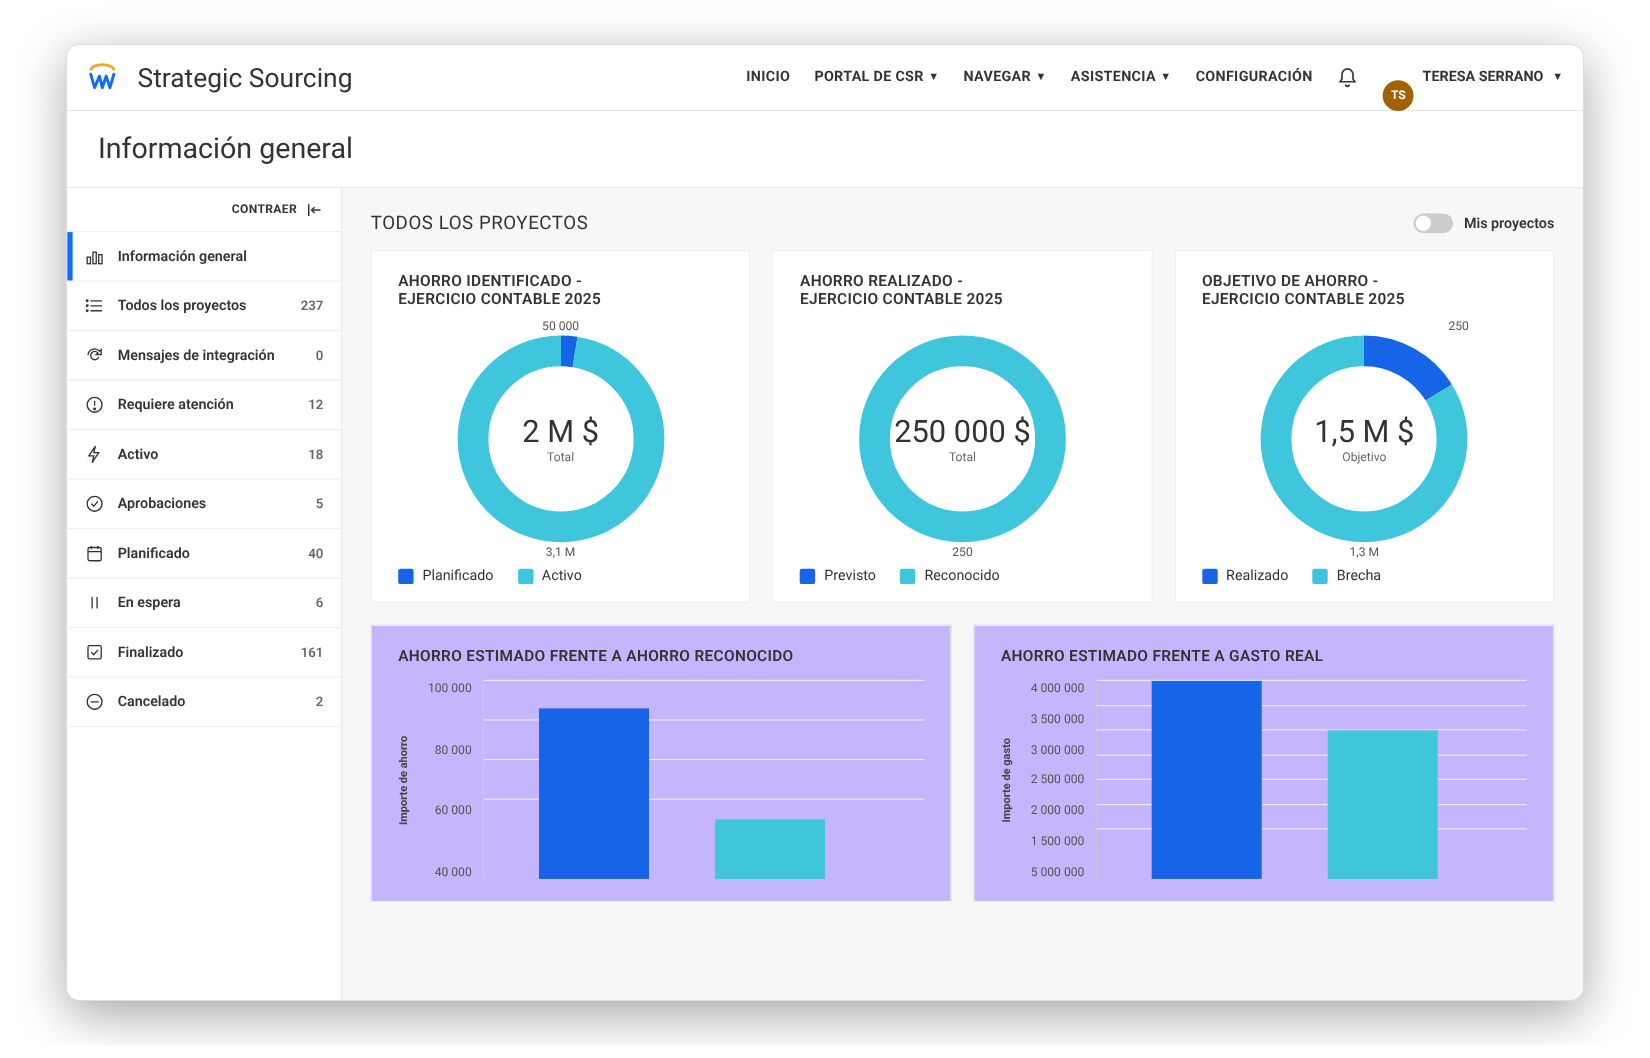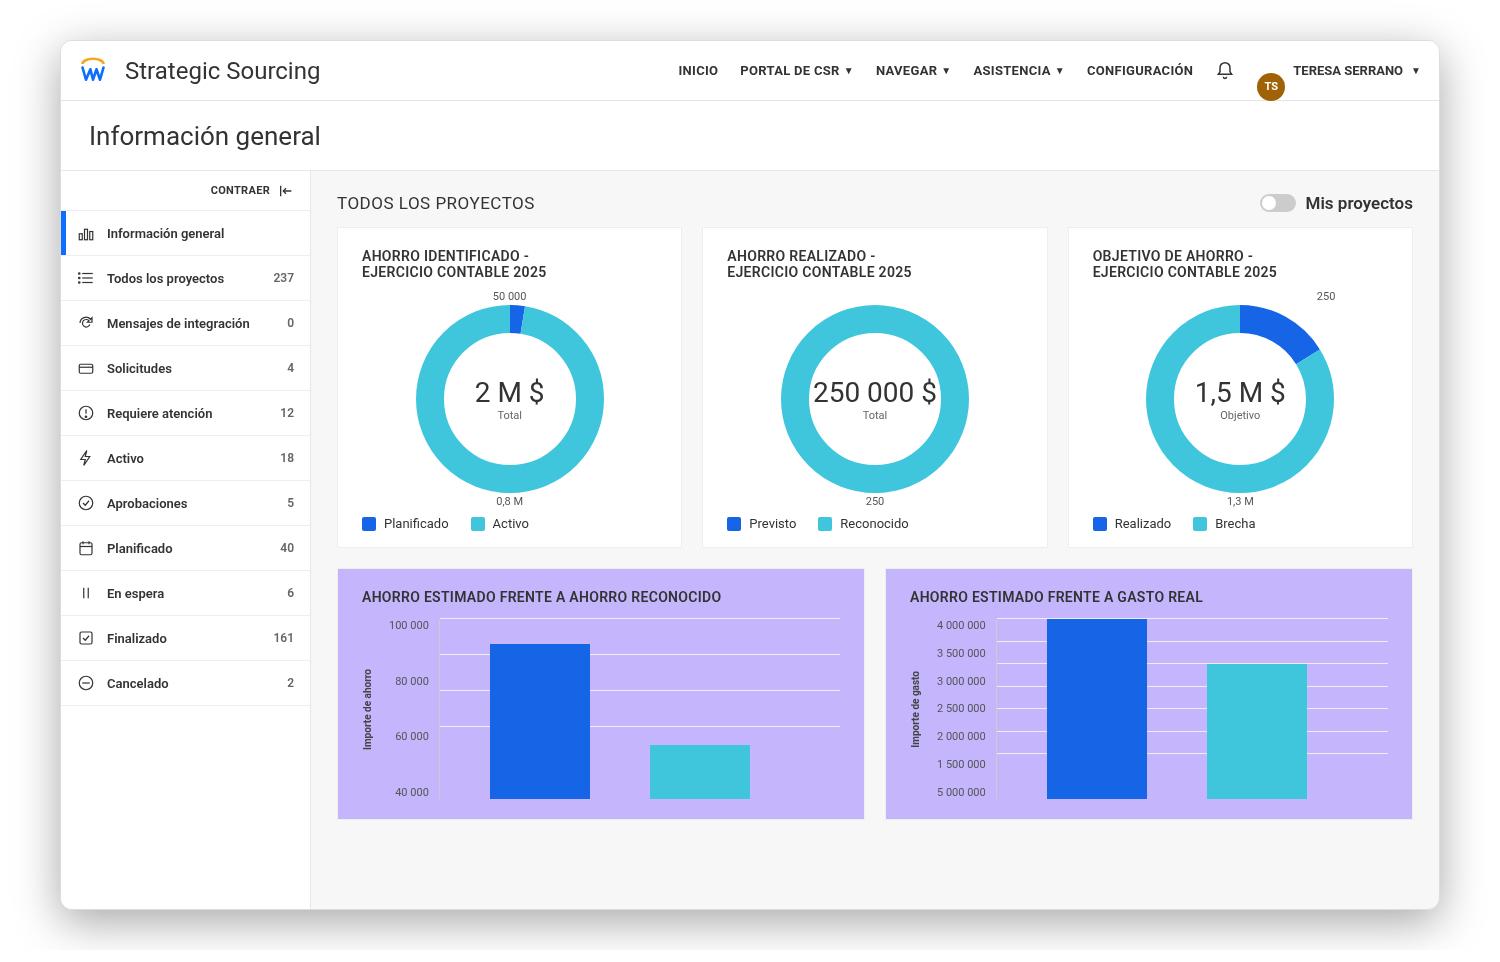--- a/index.html
+++ b/index.html
@@ -29,21 +29,21 @@
   .side-icon { width: 18px; height: 18px; flex-shrink: 0; }
   .side-label { flex: 1; }
   .side-count { font-size: 12px; color: #666; }
   
   .main { flex: 1; overflow-y: auto; padding: 22px 26px; }
   .section-head { display: flex; align-items: center; margin-bottom: 14px; }
   .section-title { font-size: 17px; font-weight: 400; letter-spacing: .5px; color: #333; }
   .toggle-wrap { margin-left: auto; display: flex; align-items: center; gap: 10px; }
   .toggle { width: 36px; height: 18px; border-radius: 9px; background: #ccc; position: relative; cursor: pointer; }
   .toggle-knob { position: absolute; left: 2px; top: 2px; width: 14px; height: 14px; border-radius: 50%; background: #fff; }
-  .toggle-label { font-size: 17px; font-weight: 600; }
+  .toggle-label { font-size: 13px; font-weight: 600; }
   .cards-row { display: flex; gap: 20px; }
   .card { background: #fff; flex: 1; padding: 20px 24px 16px; border: 1px solid #eee; }
   .card-title { font-size: 14px; font-weight: 600; letter-spacing: .3px; color: #333; }
   .donut-wrap { position: relative; width: 210px; height: 210px; margin: 14px auto 6px; }
   .donut-top-label { position: absolute; top: -4px; left: 50%; transform: translateX(-50%); font-size: 11px; color: #555; }
   .donut-bottom-label { position: absolute; bottom: -4px; left: 50%; transform: translateX(-50%); font-size: 11px; color: #555; }
   .donut-center { position: absolute; inset: 0; display: flex; flex-direction: column; align-items: center; justify-content: center; }
   .donut-value { font-size: 28px; font-weight: 400; color: #333; }
   .donut-sub { font-size: 11px; color: #666; }
   .legend { display: flex; gap: 22px; margin-top: 12px; }
@@ -140,28 +140,20 @@
           </div>
           <div class="side-item">
             <svg class="side-icon" viewBox="0 0 24 24" fill="none" stroke="#333" stroke-width="1.6">
               <path d="M4 12a8 8 0 0 1 14-5l2-2v6h-6l2-2a5 5 0 1 0 1 5"></path>
             </svg>
             <span class="side-label">Mensajes de integración</span>
             <span class="side-count">0</span>
           </div>
           <div class="side-item">
             <svg class="side-icon" viewBox="0 0 24 24" fill="none" stroke="#333" stroke-width="1.6">
-              <rect x="3" y="7" width="18" height="12" rx="2"></rect>
-              <path d="M3 11h18"></path>
-            </svg>
-            <span class="side-label">Solicitudes</span>
-            <span class="side-count">4</span>
-          </div>
-          <div class="side-item">
-            <svg class="side-icon" viewBox="0 0 24 24" fill="none" stroke="#333" stroke-width="1.6">
               <circle cx="12" cy="12" r="9"></circle>
               <line x1="12" y1="7" x2="12" y2="13"></line>
               <circle cx="12" cy="17" r="1" fill="#333"></circle>
             </svg>
             <span class="side-label">Requiere atención</span>
             <span class="side-count">12</span>
           </div>
           <div class="side-item">
             <svg class="side-icon" viewBox="0 0 24 24" fill="none" stroke="#333" stroke-width="1.6">
               <path d="M13 2 L5 14 h6 l-2 8 8-12 h-6 z"></path>
@@ -227,21 +219,21 @@
 
       <div class="cards-row" id="donut-cards">
           <div class="card">
             <div class="card-title">AHORRO IDENTIFICADO -<br>EJERCICIO CONTABLE 2025</div>
             <div class="donut-wrap"><div class="donut-top-label" style="">50 000</div><svg width="210" height="210">
                 <circle cx="105" cy="105" r="80" fill="none" stroke="#1565e6" stroke-width="28" stroke-dasharray="12.888585245496587 489.7662393288703" stroke-dashoffset="0" transform="rotate(-90 105 105)"></circle>
                 <circle cx="105" cy="105" r="80" fill="none" stroke="#3fc6dd" stroke-width="28" stroke-dasharray="489.7662393288703 12.888585245496586" stroke-dashoffset="-12.888585245496587" transform="rotate(-90 105 105)"></circle>
               </svg><div class="donut-center">
                 <div class="donut-value">2 M $</div>
                 <div class="donut-sub">Total</div>
-              </div><div class="donut-bottom-label">0,8 M</div></div>
+              </div><div class="donut-bottom-label">3,1 M</div></div>
             <div class="legend">
               <div class="legend-item">
                 <span class="swatch" style="background:#1565e6"></span>
                 <span>Planificado</span>
               </div>
               <div class="legend-item">
                 <span class="swatch" style="background:#3fc6dd"></span>
                 <span>Activo</span>
               </div>
             </div>

